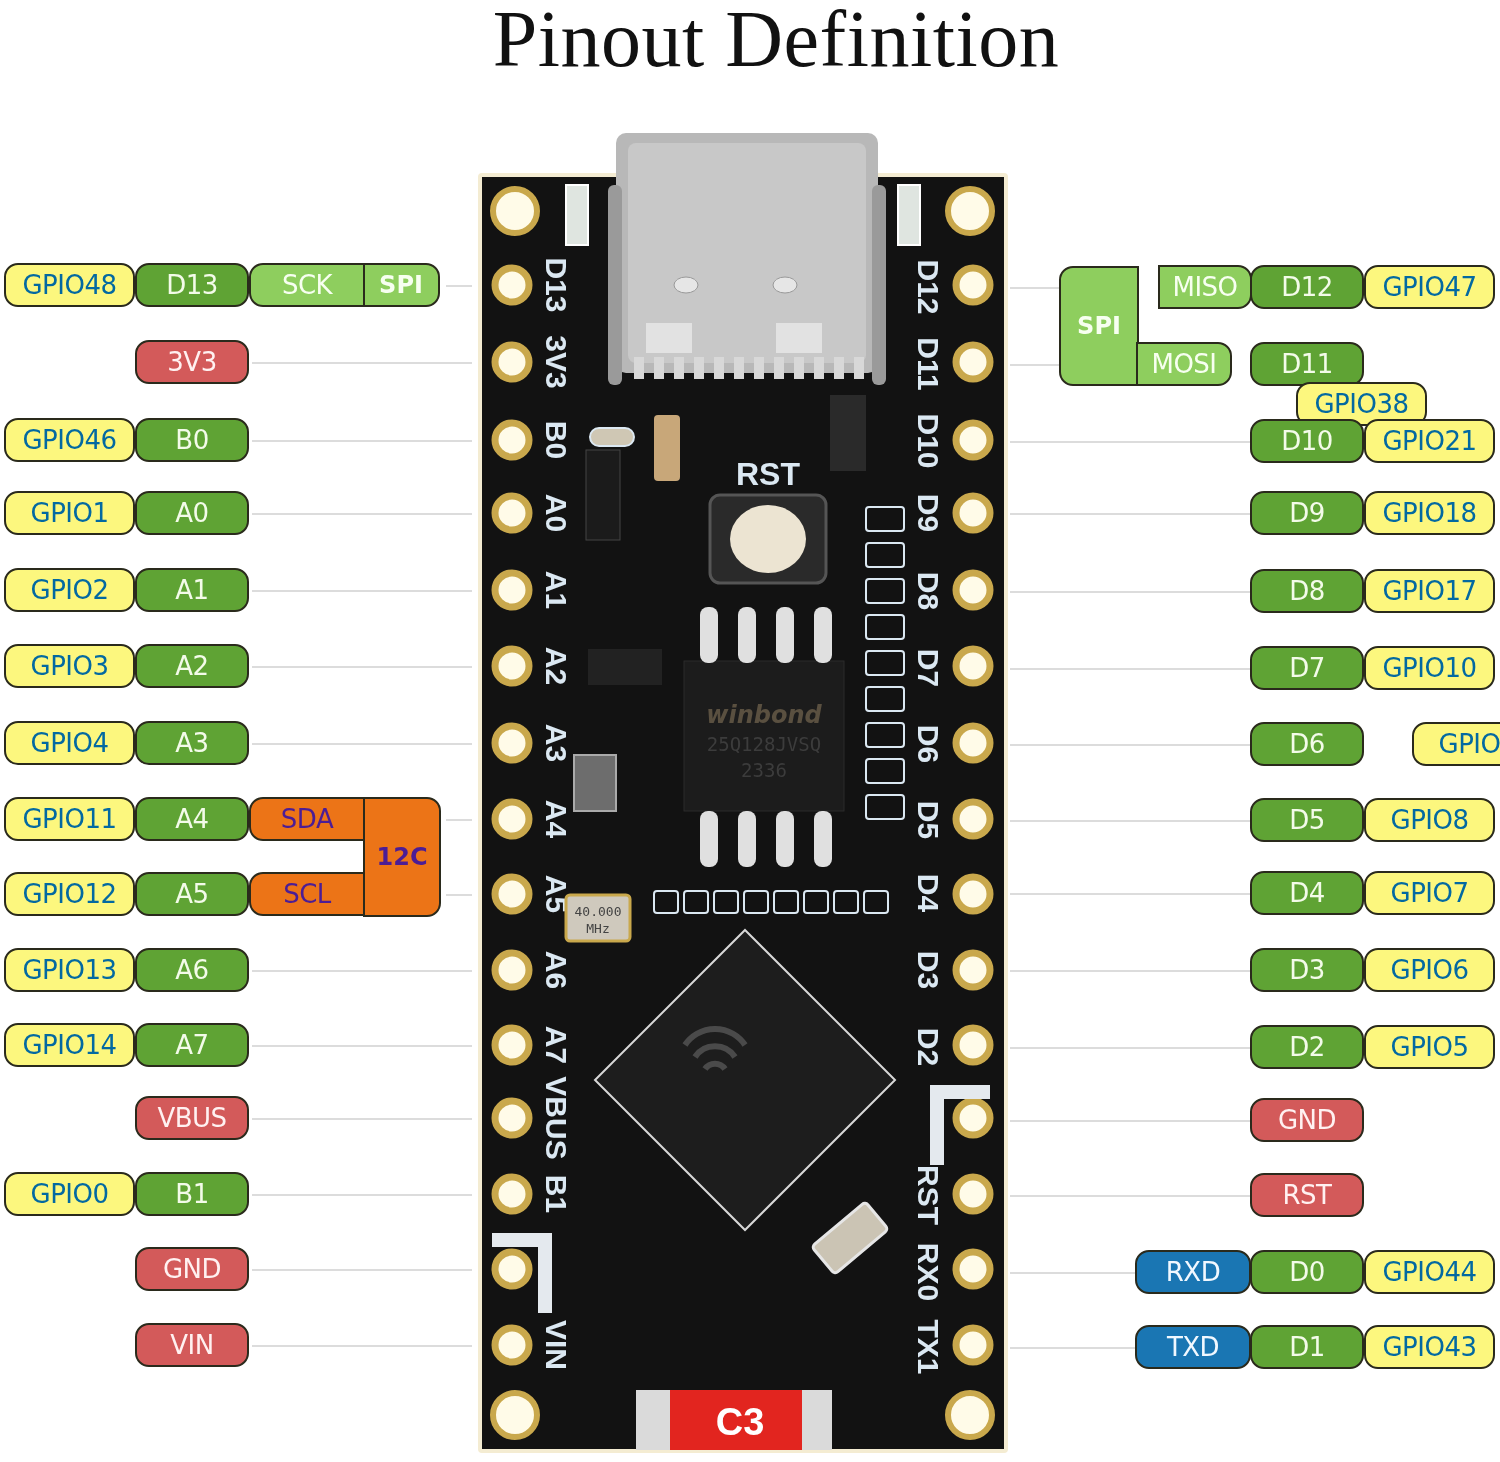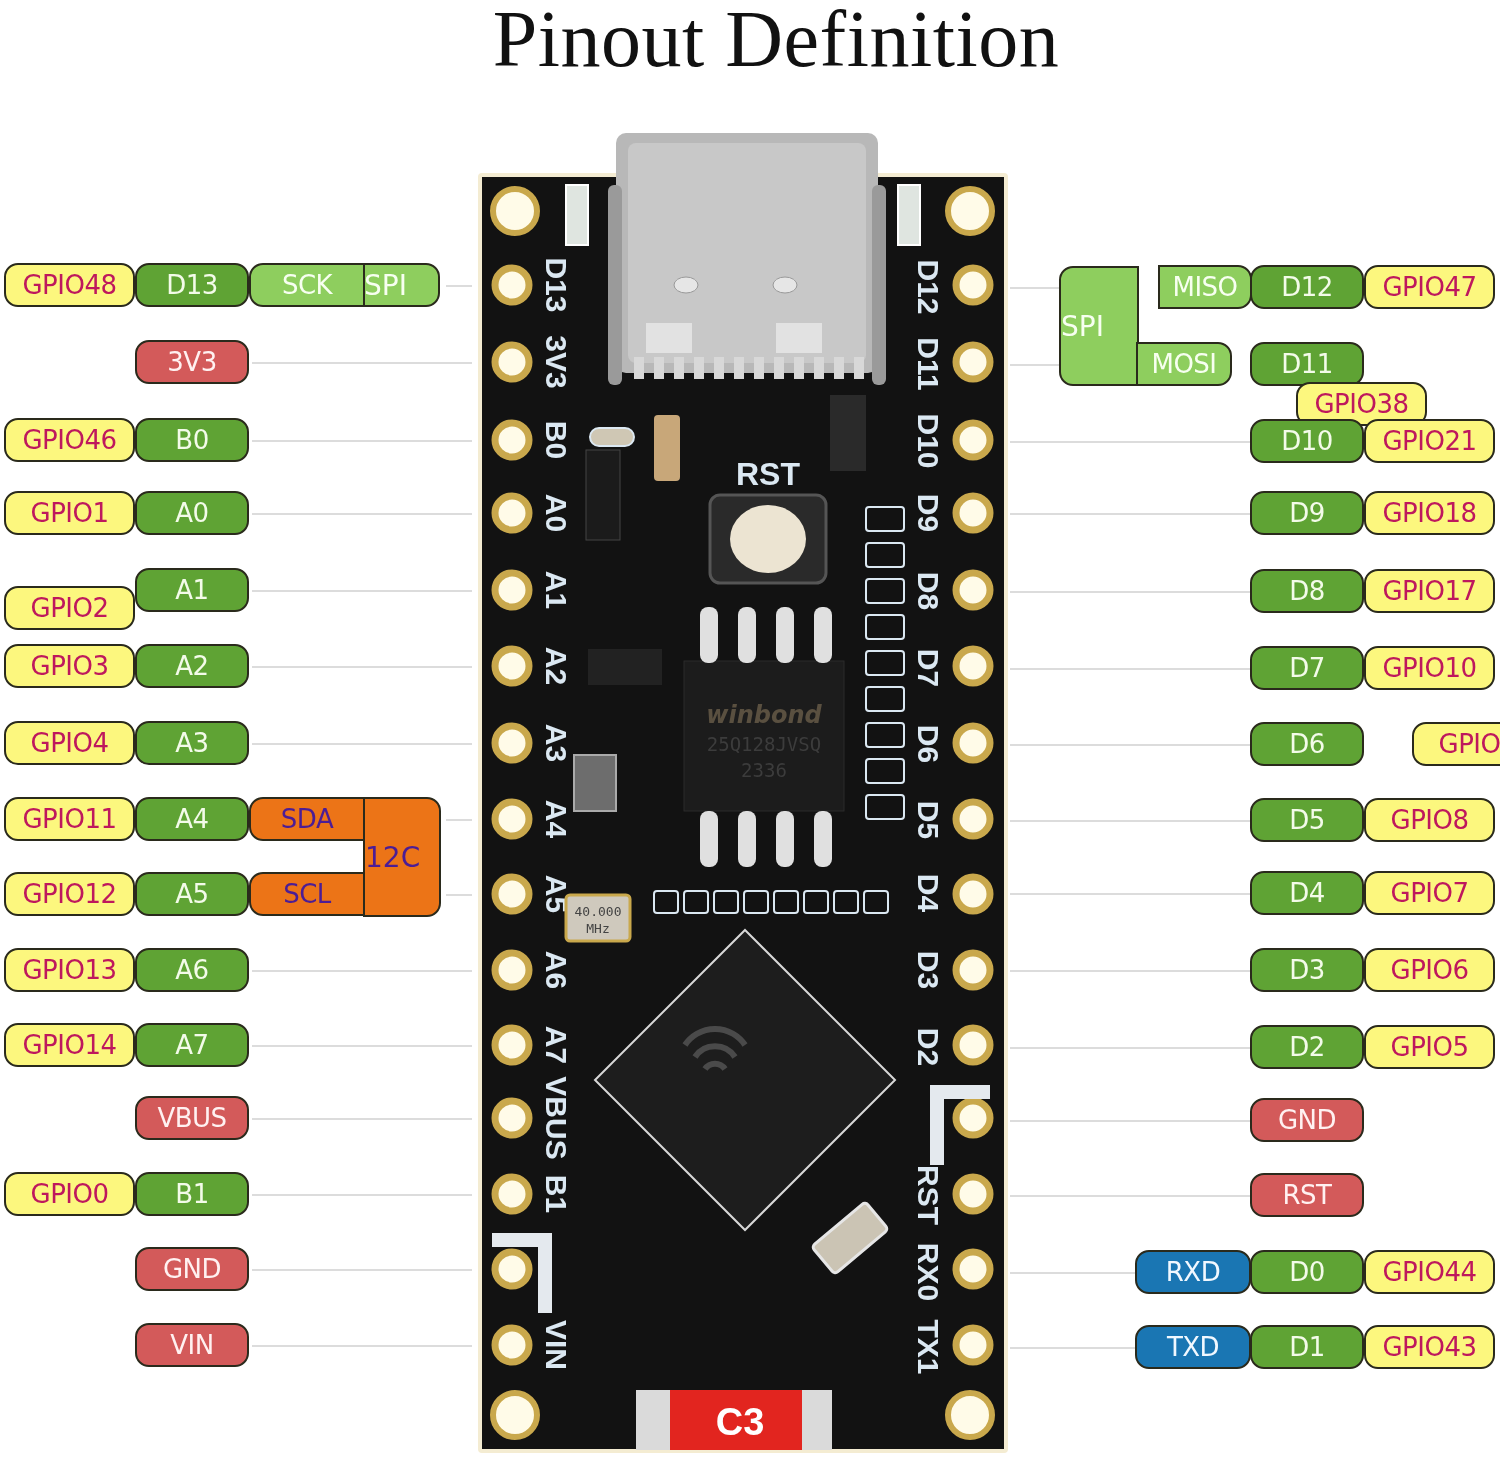--- a/index.html
+++ b/index.html
@@ -1,26 +1,26 @@
 <!DOCTYPE html>
 <html><head>
 <meta charset="utf-8">
 <style>
   html, body { margin:0; padding:0; background:#ffffff; }
   body { width:1500px; height:1462px; position:relative; overflow:hidden; font-family:"DejaVu Sans", sans-serif; }
   #title { position:absolute; left:0; top:-6px; width:1552px; text-align:center; font-family:"Liberation Serif", serif; font-size:80px; color:#111; letter-spacing:0.5px; }
   .pill { position:absolute; height:44px; box-sizing:border-box; border:2px solid #2a2a1c; border-radius:14px; display:flex; align-items:center; justify-content:center; font-size:26px; letter-spacing:-0.5px; }
-  .gpio { background:#fcf77e; color:#be185d; }
+  .gpio { background:#fcf77e; color:#0369a1; }
   .dig  { background:#5fa334; color:#f3fbe9; }
   .pwr  { background:#d35a5a; color:#fff1f1; }
   .spi  { background:#8ece5e; color:#f7fff0; }
   .i2c  { background:#ec7417; color:#4c1d95; }
   .uart { background:#1a76b3; color:#f1f8ff; }
   .lead { position:absolute; height:2px; background:#dcdcdc; }
-  .grp  { position:absolute; box-sizing:border-box; border:2px solid #2a2a1c; border-radius:14px; display:flex; align-items:center; justify-content:flex-start; font-size:28px; }
+  .grp  { position:absolute; box-sizing:border-box; border:2px solid #2a2a1c; border-radius:14px; display:flex; align-items:center; justify-content:center; font-size:24px;font-weight:bold; }
   svg#board { position:absolute; left:470px; top:125px; }
 </style>
 </head>
 <body>
 
 <div id="title">Pinout Definition</div>
 
 <svg id="board" width="560" height="1337" viewBox="0 0 560 1337">
 
   <rect x="8" y="48" width="530" height="1280" rx="4" fill="#f4ecd2"></rect>
@@ -218,21 +218,21 @@
 <div class="pill spi" style="left: 249px; top: 263px; width: 116px; border-radius: 14px 0px 0px 14px;">SCK</div>
 <div class="lead" style="left: 446px; top: 285px; width: 26px;"></div>
 <div class="pill pwr" style="left: 135px; top: 340px; width: 114px;">3V3</div>
 <div class="lead" style="left: 252px; top: 362px; width: 220px;"></div>
 <div class="pill gpio" style="left: 4px; top: 418px; width: 131px;">GPIO46</div>
 <div class="pill dig" style="left: 135px; top: 418px; width: 114px;">B0</div>
 <div class="lead" style="left: 252px; top: 440px; width: 220px;"></div>
 <div class="pill gpio" style="left: 4px; top: 491px; width: 131px;">GPIO1</div>
 <div class="pill dig" style="left: 135px; top: 491px; width: 114px;">A0</div>
 <div class="lead" style="left: 252px; top: 513px; width: 220px;"></div>
-<div class="pill gpio" style="left: 4px; top: 568px; width: 131px; margin-top: 18px;">GPIO2</div>
+<div class="pill gpio" style="left: 4px; top: 568px; width: 131px;">GPIO2</div>
 <div class="pill dig" style="left: 135px; top: 568px; width: 114px;">A1</div>
 <div class="lead" style="left: 252px; top: 590px; width: 220px;"></div>
 <div class="pill gpio" style="left: 4px; top: 644px; width: 131px;">GPIO3</div>
 <div class="pill dig" style="left: 135px; top: 644px; width: 114px;">A2</div>
 <div class="lead" style="left: 252px; top: 666px; width: 220px;"></div>
 <div class="pill gpio" style="left: 4px; top: 721px; width: 131px;">GPIO4</div>
 <div class="pill dig" style="left: 135px; top: 721px; width: 114px;">A3</div>
 <div class="lead" style="left: 252px; top: 743px; width: 220px;"></div>
 <div class="pill gpio" style="left: 4px; top: 797px; width: 131px; text-align: center;">GPIO11</div>
 <div class="pill dig" style="left: 135px; top: 797px; width: 114px;">A4</div>

